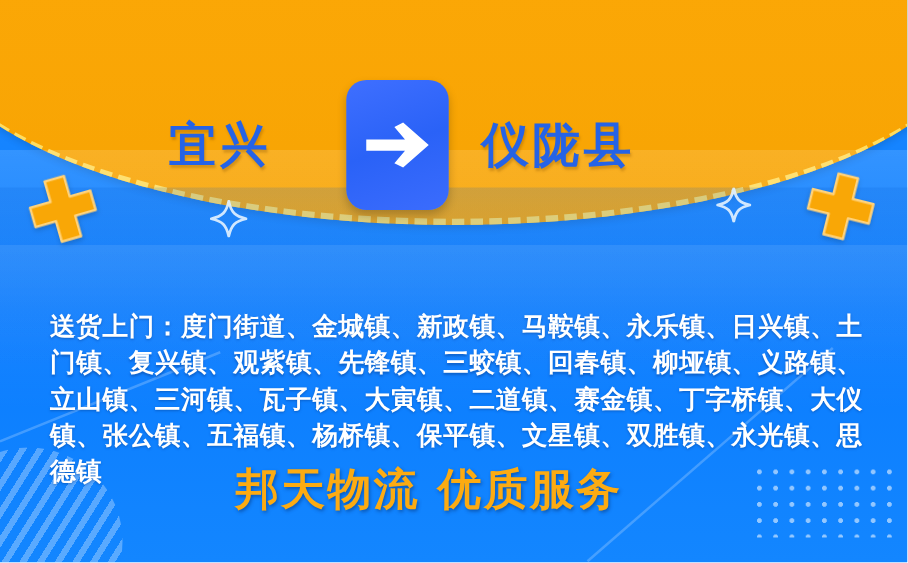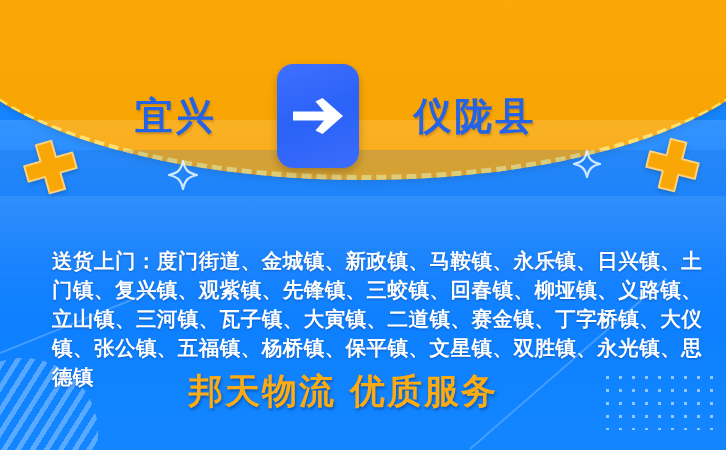--- a/index.html
+++ b/index.html
@@ -87,21 +87,21 @@
   .city {
     font-size: 38px;
     font-weight: 700;
     color: #2563e6;
     letter-spacing: 3px;
     text-shadow: 1px 2px 2px rgba(120,70,0,0.28);
     white-space: nowrap;
     font-family: "DejaVu Serif", "Liberation Serif", serif;
   }
   .city-from { width: 150px; text-align: center; }
-  .city-to   { width: 180px; text-align: center; }
+  .city-to   { width: 180px; }
 
   .arrow-box {
     width: 82px;
     height: 104px;
     border-radius: 16px;
     background: linear-gradient(160deg, #3f6fff 0%, #2a62f7 50%, #3b6cfd 100%);
     box-shadow: 0 4px 8px rgba(0,0,0,0.22);
     display: flex;
     align-items: center;
     justify-content: center;
@@ -169,21 +169,20 @@
     top: 247px;
     width: 650px;
     font-size: 20.5px;
     line-height: 29px;
     font-weight: 700;
     color: #ffffff;
     letter-spacing: 0.3px;
     text-shadow: 0 1px 2px rgba(0,40,110,0.40);
     font-family: "DejaVu Serif", "Liberation Serif", serif;
     text-align: justify;
-    margin-left: 12px;
   }
 
   .slogan {
     position: absolute;
     left: 0;
     top: 368px;
     width: 686px;
     text-align: center;
     font-size: 35px;
     font-weight: 700;

